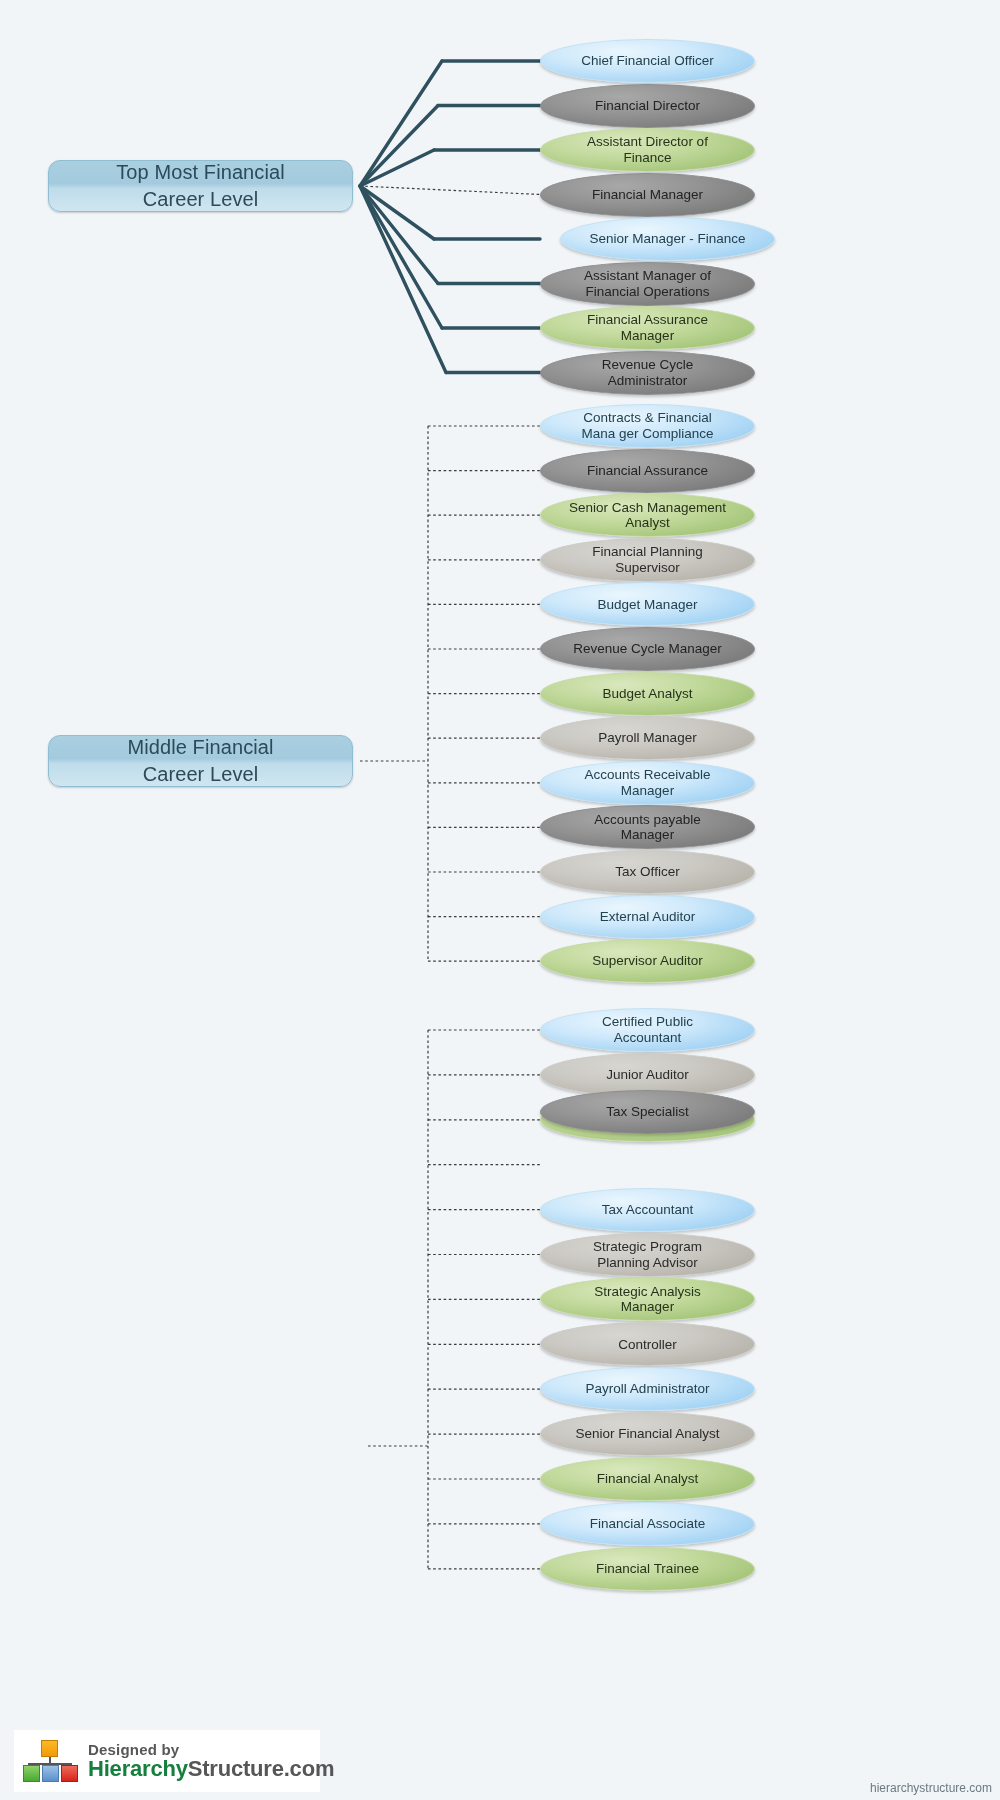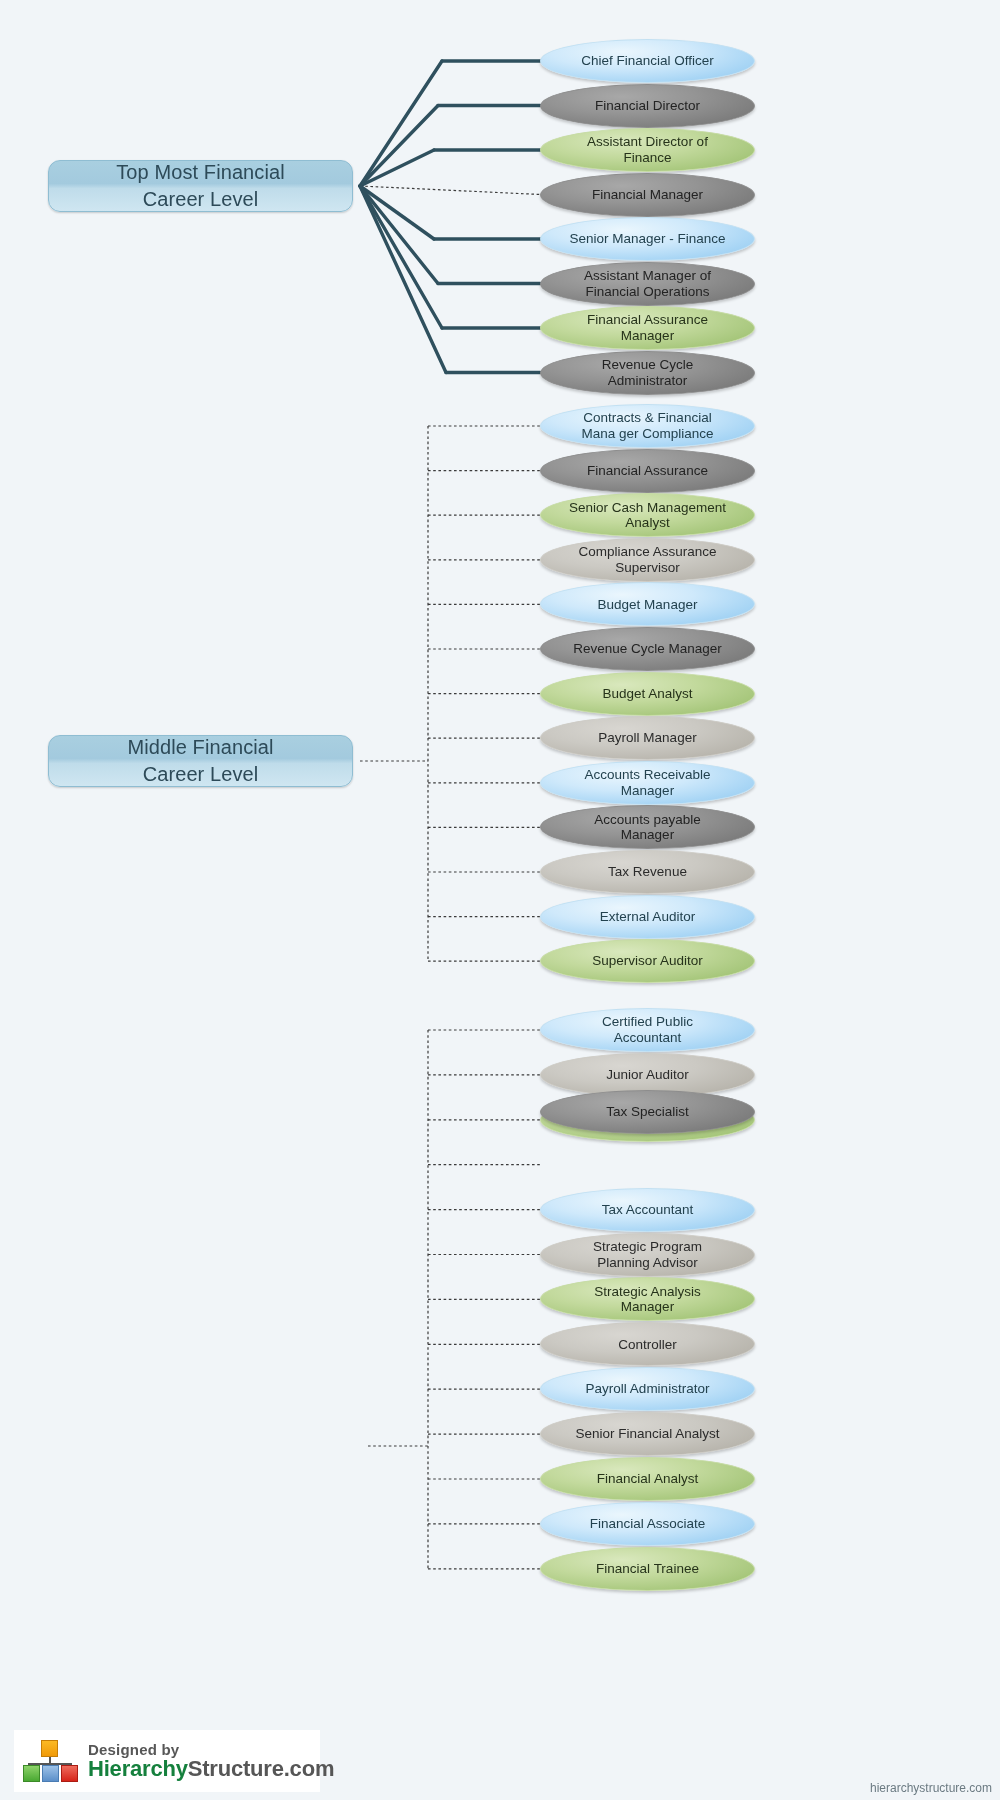--- a/index.html
+++ b/index.html
@@ -197,21 +197,21 @@
       </div>
       <div class="node darkgray" style="left: 540px; top: 83.5px; width: 215px;">
         <span class="node-label">Financial Director</span>
       </div>
       <div class="node green" style="left: 540px; top: 128px; width: 215px;">
         <span class="node-label">Assistant Director of Finance</span>
       </div>
       <div class="node darkgray" style="left: 540px; top: 172.5px; width: 215px;">
         <span class="node-label">Financial Manager</span>
       </div>
-      <div class="node blue" style="left: 540px; top: 217px; width: 215px;">
+      <div class="node blue" style="left: 560px; top: 217px; width: 215px;">
         <span class="node-label">Senior Manager - Finance</span>
       </div>
       <div class="node darkgray" style="left: 540px; top: 261.5px; width: 215px;">
         <span class="node-label">Assistant Manager of Financial Operations</span>
       </div>
       <div class="node green" style="left: 540px; top: 306px; width: 215px;">
         <span class="node-label">Financial Assurance Manager</span>
       </div>
       <div class="node darkgray" style="left: 540px; top: 350.5px; width: 215px;">
         <span class="node-label">Revenue Cycle Administrator</span>
@@ -219,42 +219,42 @@
       <div class="node blue" style="left: 540px; top: 404px; width: 215px;">
         <span class="node-label">Contracts &amp; Financial Mana ger Compliance</span>
       </div>
       <div class="node darkgray" style="left: 540px; top: 448.6px; width: 215px;">
         <span class="node-label">Financial Assurance</span>
       </div>
       <div class="node green" style="left: 540px; top: 493.2px; width: 215px;">
         <span class="node-label">Senior Cash Management Analyst</span>
       </div>
       <div class="node lightgray" style="left: 540px; top: 537.8px; width: 215px;">
-        <span class="node-label">Compliance Assurance Supervisor</span>
+        <span class="node-label">Financial Planning Supervisor</span>
       </div>
       <div class="node blue" style="left: 540px; top: 582.4px; width: 215px;">
         <span class="node-label">Budget Manager</span>
       </div>
       <div class="node darkgray" style="left: 540px; top: 627px; width: 215px;">
         <span class="node-label">Revenue Cycle Manager</span>
       </div>
       <div class="node green" style="left: 540px; top: 671.6px; width: 215px;">
         <span class="node-label">Budget Analyst</span>
       </div>
       <div class="node lightgray" style="left: 540px; top: 716.2px; width: 215px;">
         <span class="node-label">Payroll Manager</span>
       </div>
       <div class="node blue" style="left: 540px; top: 760.8px; width: 215px;">
         <span class="node-label">Accounts Receivable Manager</span>
       </div>
       <div class="node darkgray" style="left: 540px; top: 805.4px; width: 215px;">
         <span class="node-label">Accounts payable Manager</span>
       </div>
       <div class="node lightgray" style="left: 540px; top: 850px; width: 215px;">
-        <span class="node-label">Tax Revenue</span>
+        <span class="node-label">Tax Officer</span>
       </div>
       <div class="node blue" style="left: 540px; top: 894.6px; width: 215px;">
         <span class="node-label">External Auditor</span>
       </div>
       <div class="node green" style="left: 540px; top: 939.2px; width: 215px;">
         <span class="node-label">Supervisor Auditor</span>
       </div>
       <div class="node blue" style="left: 540px; top: 1008px; width: 215px;">
         <span class="node-label">Certified Public Accountant</span>
       </div>

